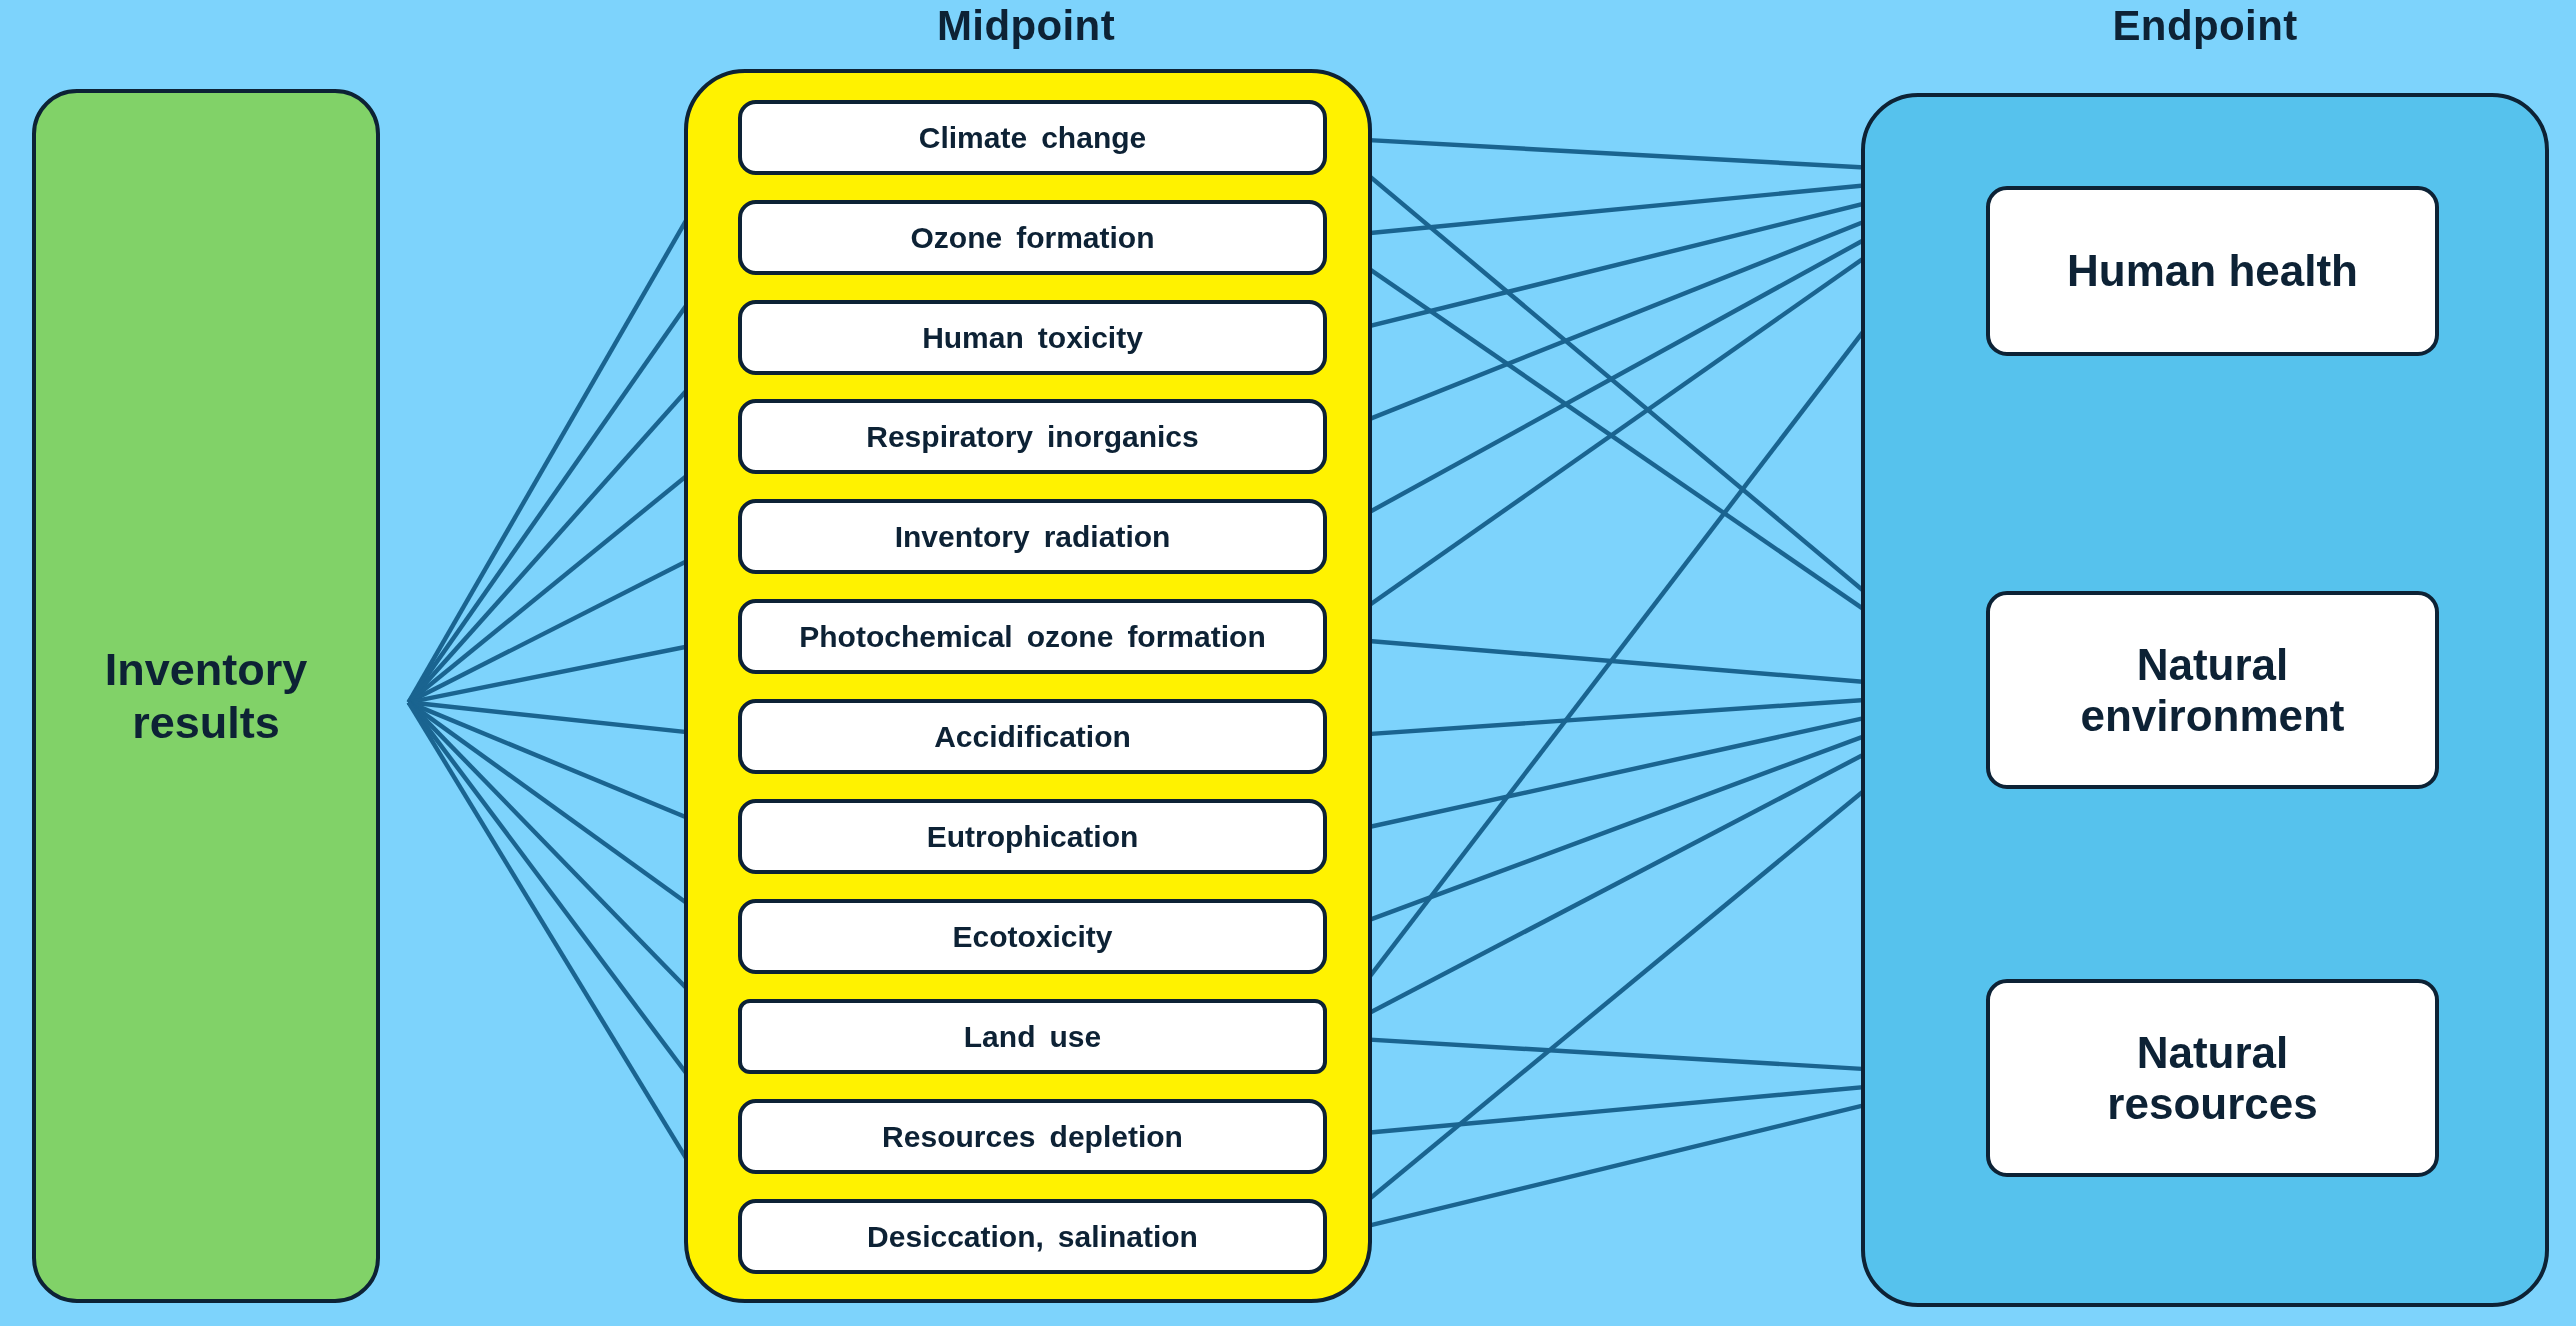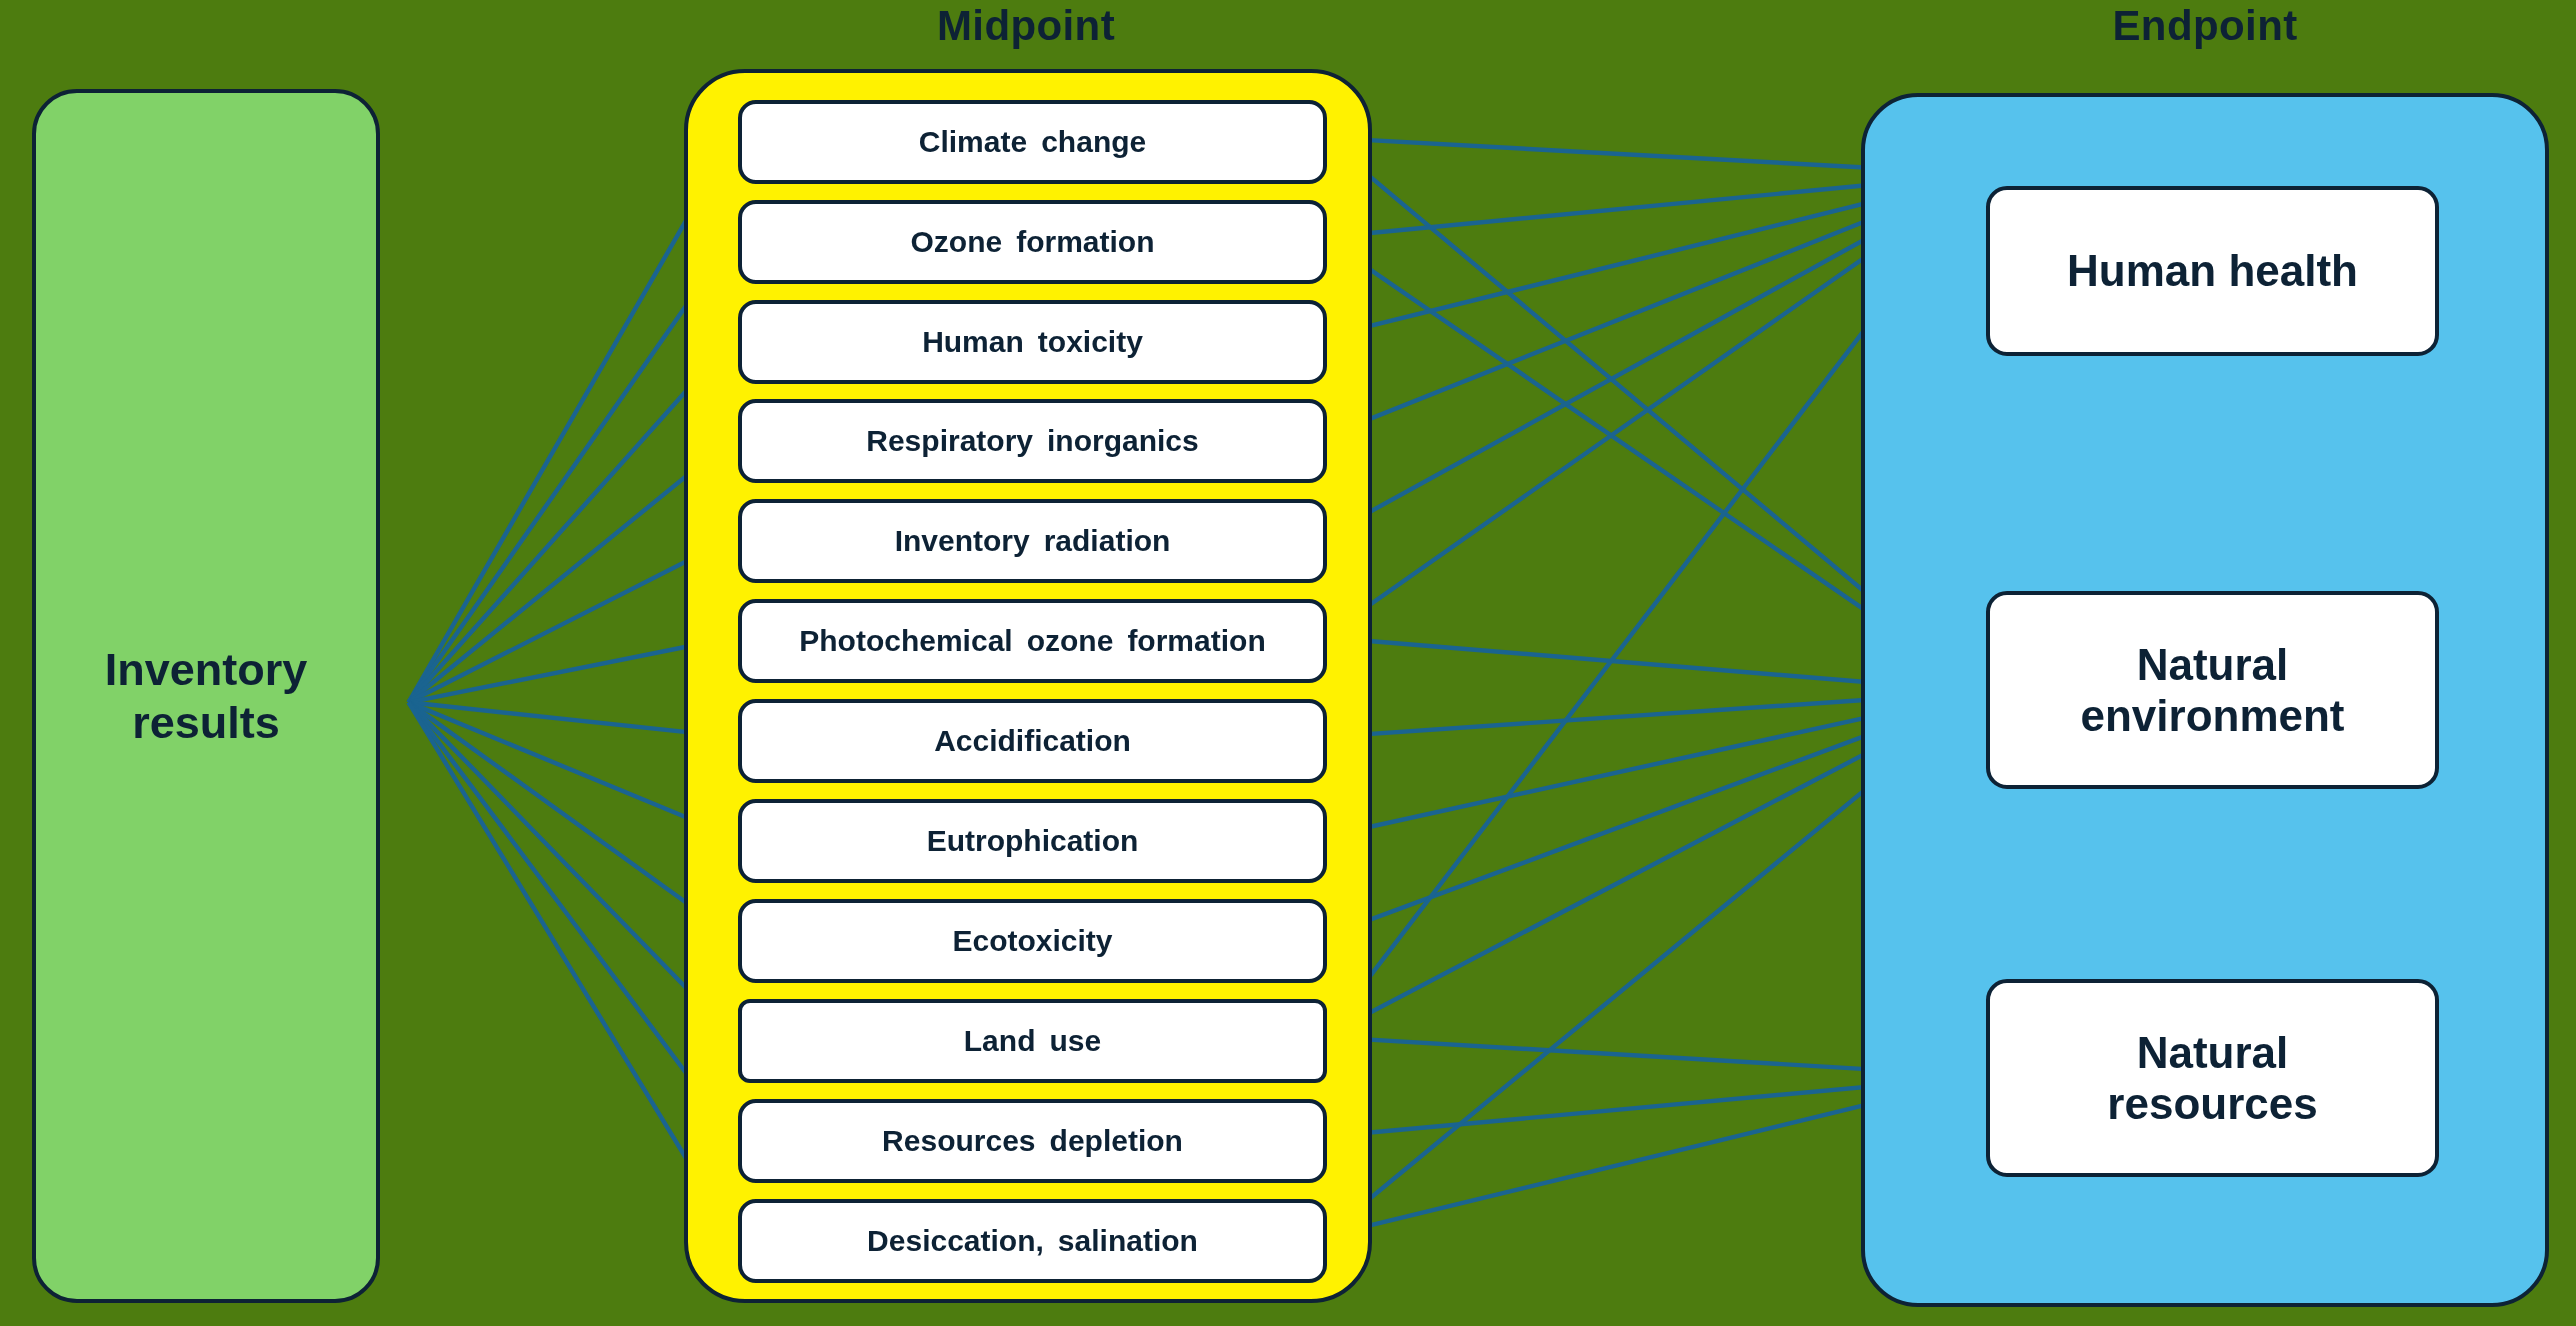--- a/index.html
+++ b/index.html
@@ -7,21 +7,21 @@
     padding: 0;
     background: #ffffff;
   }
   body {
     font-family: "Liberation Sans", sans-serif;
   }
   #stage {
     position: relative;
     width: 2576px;
     height: 1327px;
-    background: #4d7c0f;
+    background: #7dd3fc;
     overflow: hidden;
   }
   
   .col-heading {
     position: absolute;
     font-weight: bold;
     font-size: 42px;
     color: #0d2235;
     text-align: center;
     letter-spacing: 0.4px;
@@ -63,21 +63,21 @@
     height: 1234px;
     background: #FFF200;
     border: 4.9px solid #0d2235;
     border-radius: 61px;
     box-sizing: border-box;
   }
   .midpoint-item {
     position: absolute;
     left: 50px;
     width: 589px;
-    height: 84px;
+    height: 75px;
     background: #ffffff;
     border: 4.9px solid #0d2235;
     border-radius: 18px;
     box-sizing: border-box;
     display: flex;
     align-items: center;
     justify-content: center;
   }
   .midpoint-item span {
     font-weight: bold;

